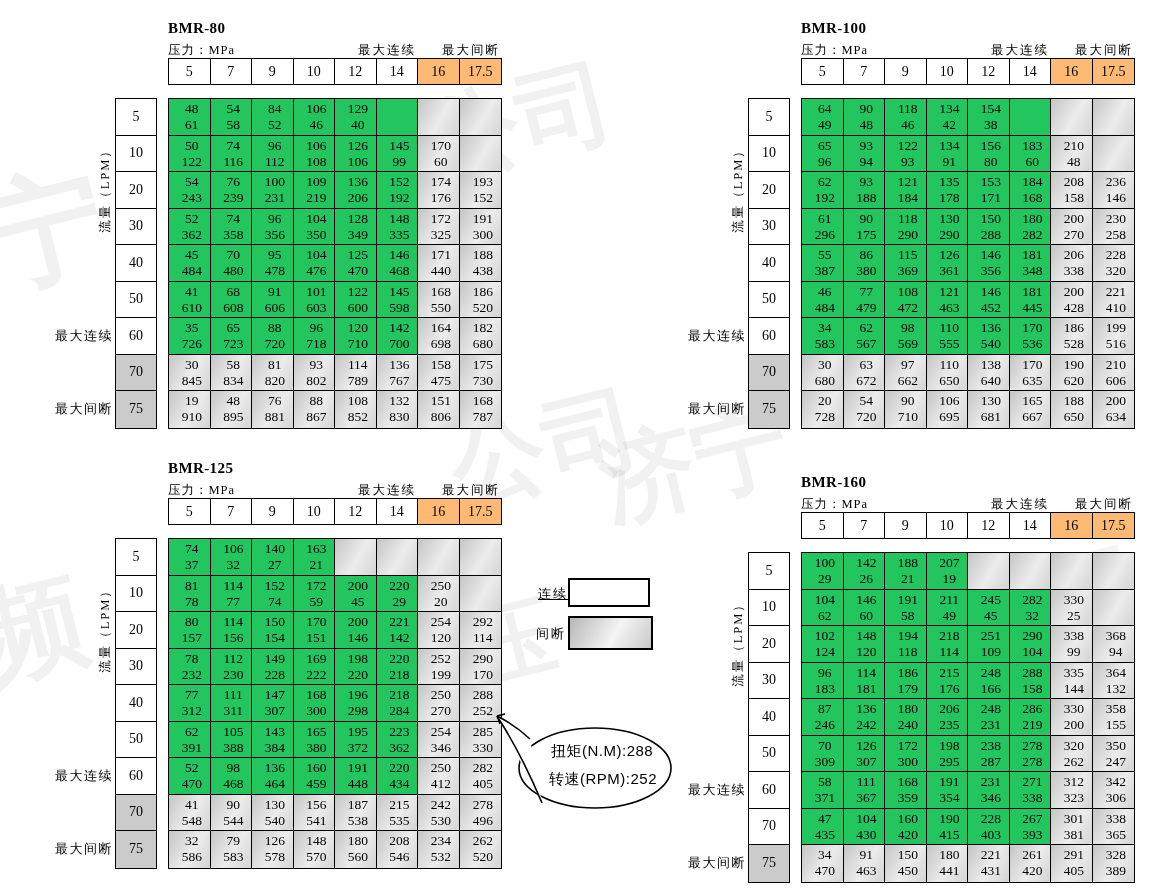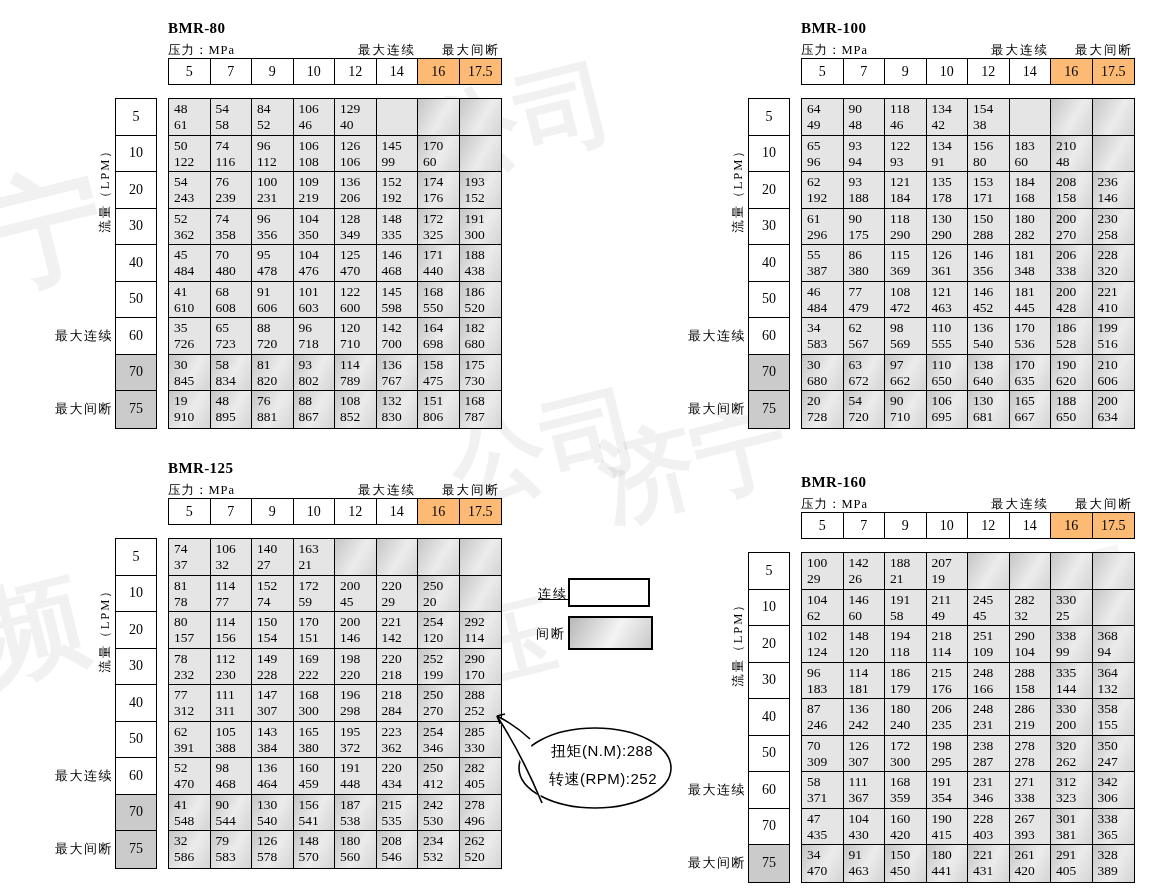--- a/index.html
+++ b/index.html
@@ -25,21 +25,21 @@
             display:grid; grid-template-columns:repeat(8,41.5px); border:1.8px solid #000; background:#fff; }
   .ch { border-right:1.2px solid #000; display:flex; align-items:center; justify-content:center; font-size:14px; }
   .ch:last-child { border-right:none; }
   .ch.gray { background:#fdba74; }
   .rowlabels { position:absolute; left:60px; top:82px; width:42px; border:1.8px solid #000; background:#fff; }
   .rl { height:36.5px; border-bottom:1.2px solid #000; display:flex; align-items:center; justify-content:center; font-size:14px; }
   .rl:last-child { border-bottom:none; }
   .rl.gray { background:#cbcbcb; }
   .datagrid { position:absolute; left:113px; top:82px;
               display:grid; grid-template-columns:repeat(8,41.5px); grid-auto-rows:36.5px;
-              border:1.8px solid #000; background:#e5e5e5; }
+              border:1.8px solid #000; background:#22c55e;text-align:center; }
   .cell { border-right:1.2px solid #000; border-bottom:1.2px solid #000;
           font-size:13.5px; line-height:16px; padding:2px 0 0 5px; overflow:hidden; }
   .cell:nth-child(8n) { border-right:none; }
   .cell:nth-last-child(-n+8) { border-bottom:none; }
   .cell.gray { background:linear-gradient(120deg,#c5c5c5 0%,#ececec 55%,#d4d4d4 100%); }
   .flowlabel { position:absolute; left:50px; top:172px; transform:translate(-50%,-50%) rotate(-90deg);
                font-size:12.5px; letter-spacing:2px; white-space:nowrap; }
   .sidelabel { position:absolute; left:0; font-size:13px; letter-spacing:1.5px; white-space:nowrap; }
   .sidelabel.cont { top:311px; }
   .sidelabel.int  { top:384px; }

